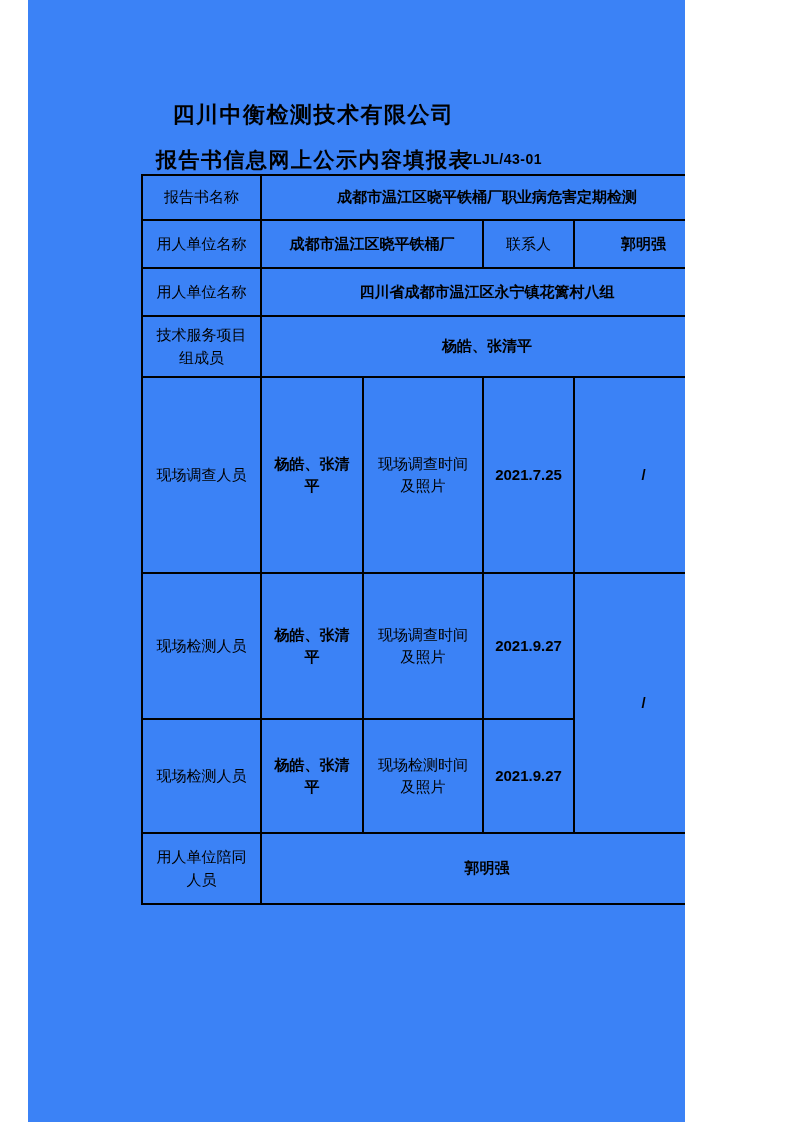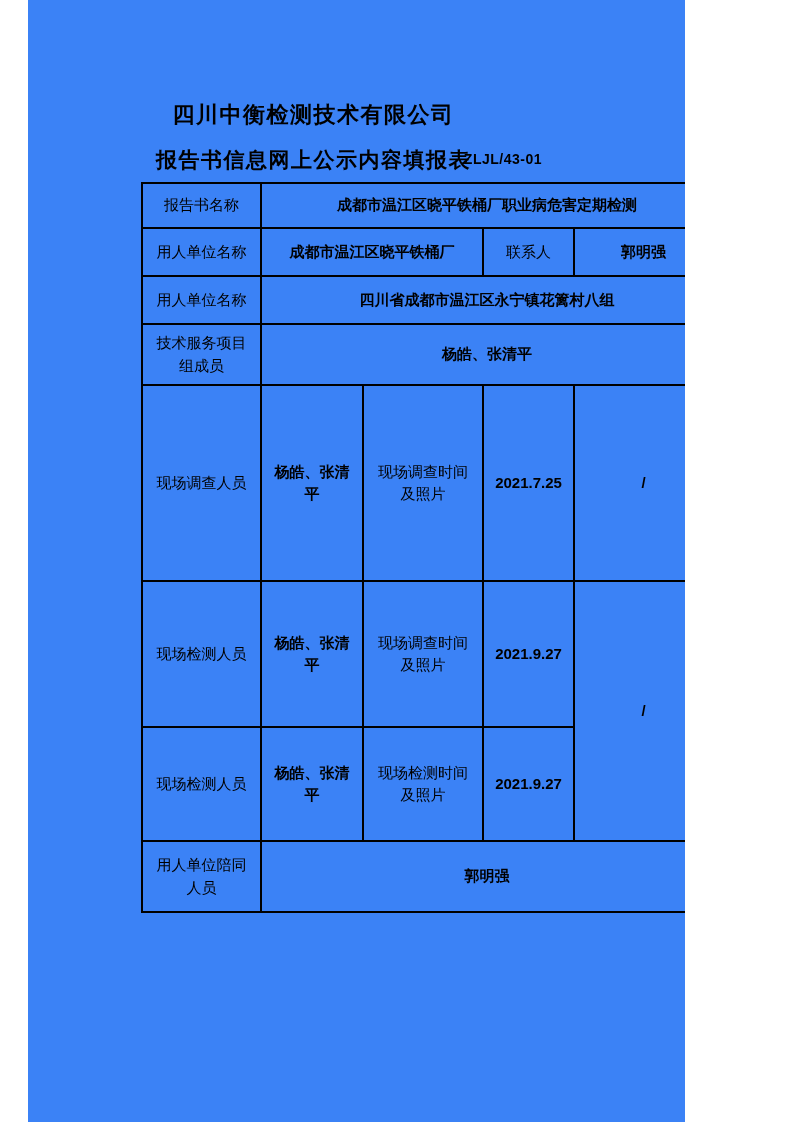--- a/index.html
+++ b/index.html
@@ -58,21 +58,21 @@
     right: 57px;
     top: 5px;
     font-size: 14px;
     font-weight: bold;
     letter-spacing: 0.5px;
     white-space: nowrap;
   }
   table.form {
     position: absolute;
     left: 113px;
-    top: 182px;
+    top: 174px;
     width: 571px;
     border-collapse: collapse;
     table-layout: fixed;
   }
   table.form td {
     border: 2px solid #000000;
     text-align: center;
     vertical-align: middle;
     font-size: 15px;
     line-height: 1.5;

